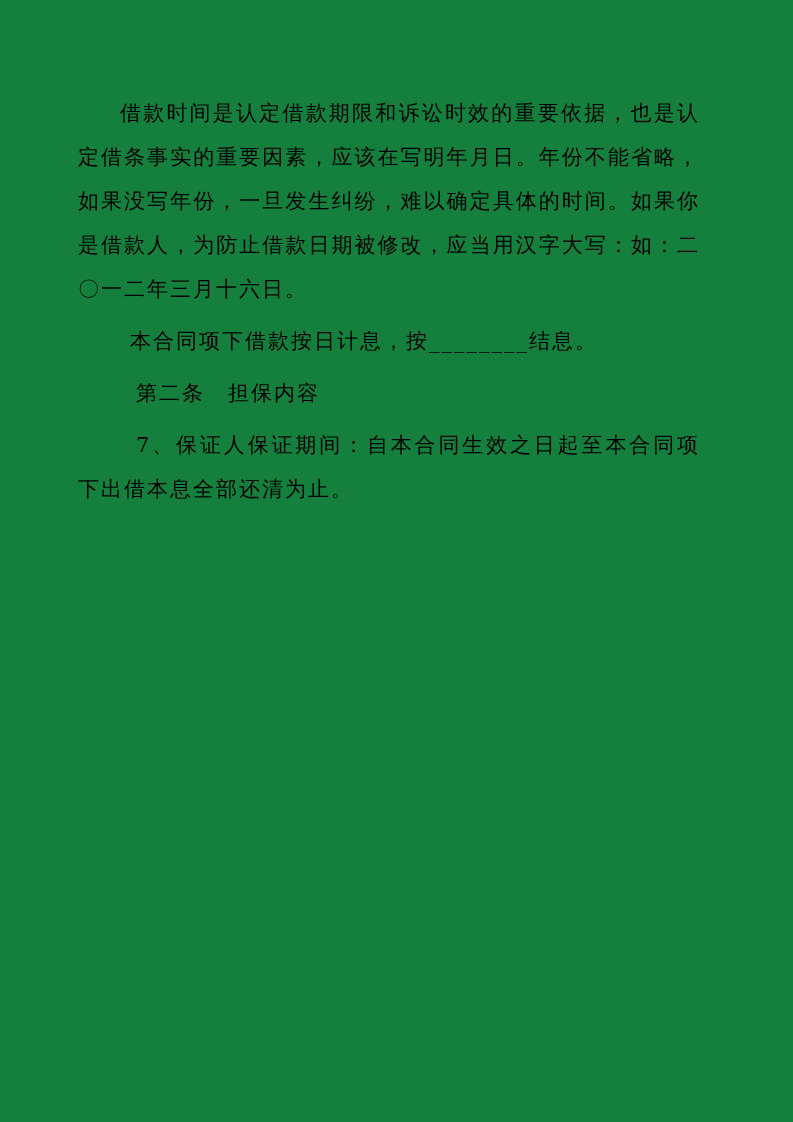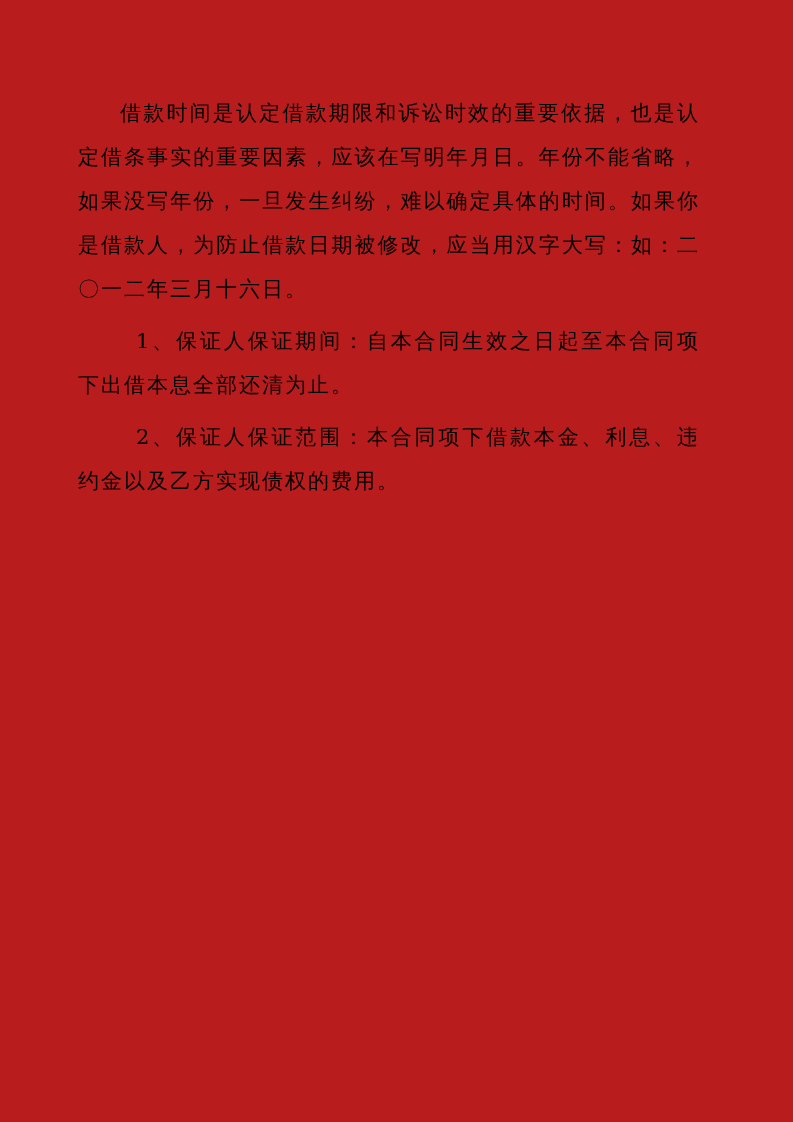--- a/index.html
+++ b/index.html
@@ -6,21 +6,21 @@
   html, body {
     margin: 0;
     padding: 0;
     background: #ffffff;
   }
   .page {
     position: relative;
     width: 793px;
     height: 1122px;
     margin: 0;
-    background: #b91c1c;
+    background: #15803d;
     box-sizing: border-box;
     padding: 91px 93px 0 78px;
     overflow: hidden;
     font-family: "DejaVu Serif", serif;
   }
   .doc p {
     margin: 0 0 8px 0;
     padding: 0;
     font-size: 21px;
     line-height: 44px;
@@ -33,16 +33,17 @@
   .t-fill   { text-indent: 52px; }
   .t-heading{ text-indent: 58px; }
   .t-item   { text-indent: 58px; }
 </style>
 </head>
 <body>
 
 <div class="page">
   <div class="doc">
       <p class="t-body">借款时间是认定借款期限和诉讼时效的重要依据，也是认定借条事实的重要因素，应该在写明年月日。年份不能省略，如果没写年份，一旦发生纠纷，难以确定具体的时间。如果你是借款人，为防止借款日期被修改，应当用汉字大写：如：二〇一二年三月十六日。</p>
-      <p class="t-item">1、保证人保证期间：自本合同生效之日起至本合同项下出借本息全部还清为止。</p>
-      <p class="t-item">2、保证人保证范围：本合同项下借款本金、利息、违约金以及乙方实现债权的费用。</p>
+      <p class="t-fill">本合同项下借款按日计息，按________结息。</p>
+      <p class="t-heading">第二条　担保内容</p>
+      <p class="t-item">7、保证人保证期间：自本合同生效之日起至本合同项下出借本息全部还清为止。</p>
     </div>
 </div>
 
 </body></html>

